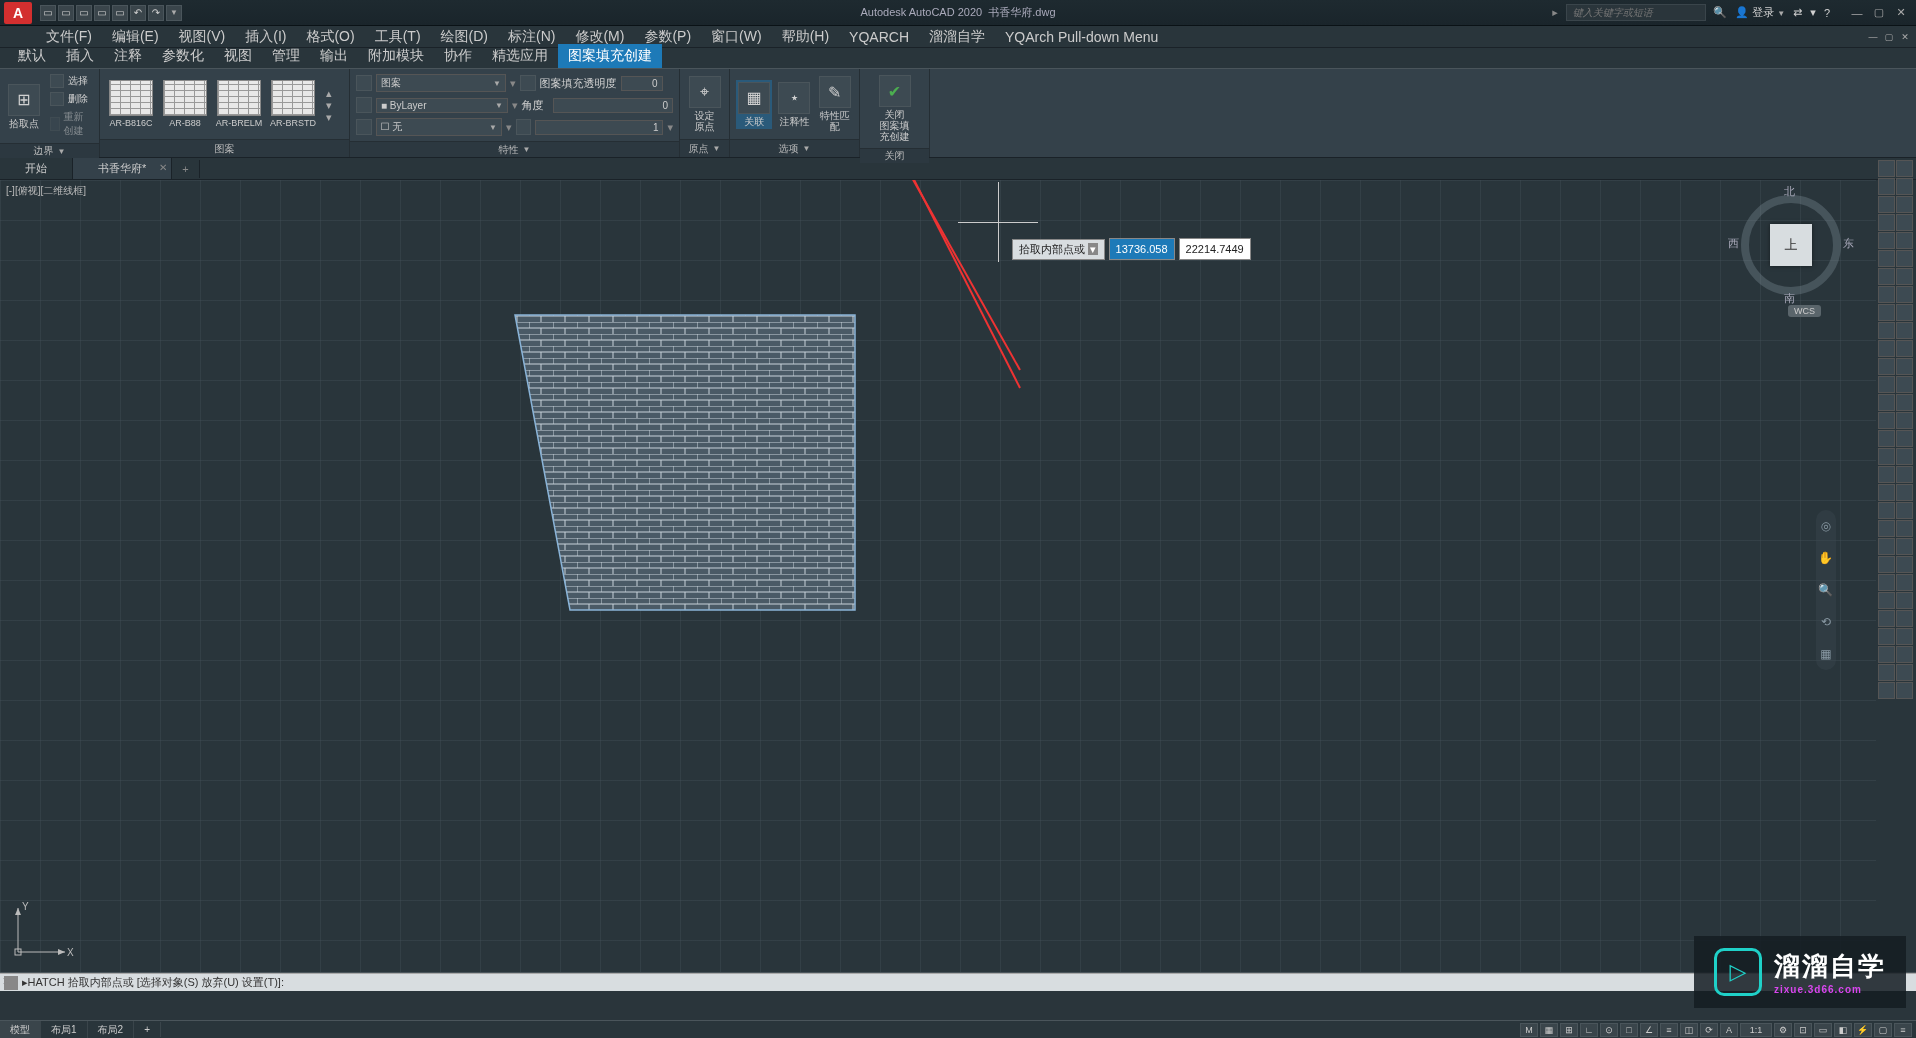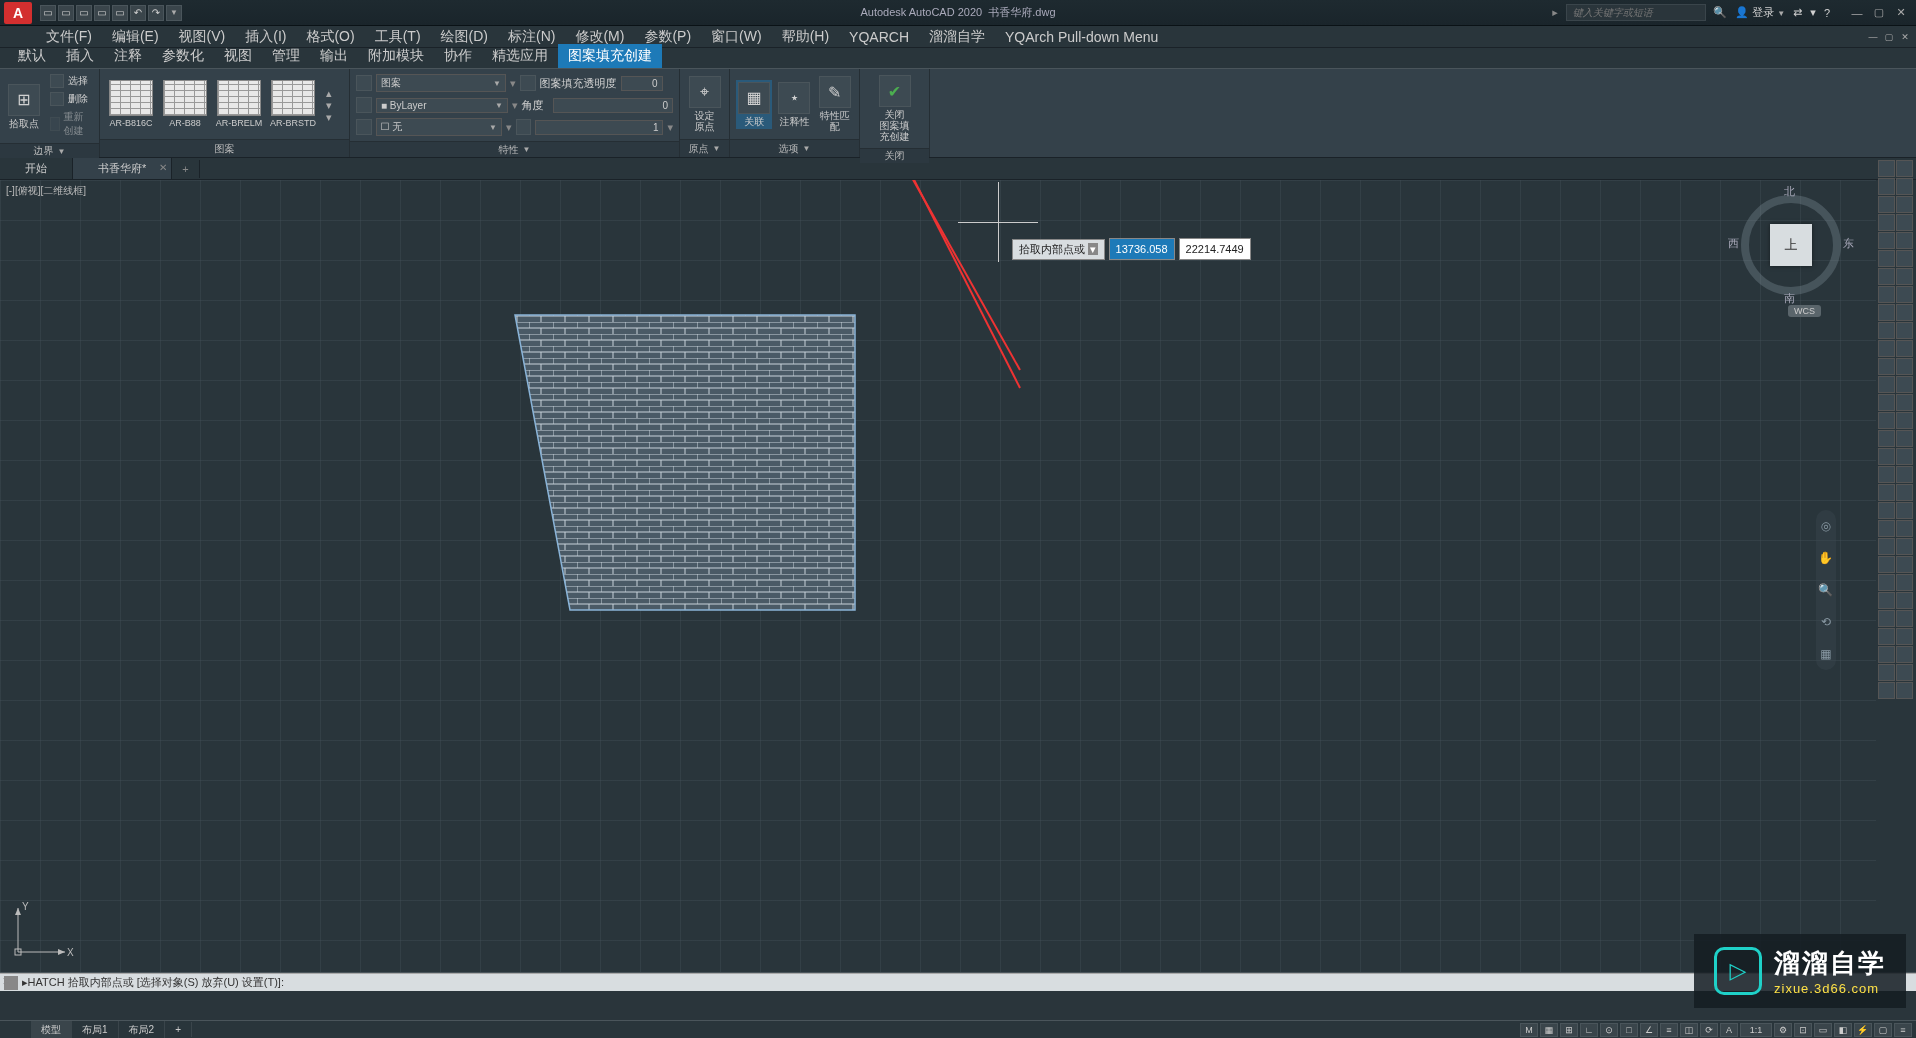--- a/index.html
+++ b/index.html
@@ -90,30 +90,30 @@
 
 .cmdarea { position:absolute; left:0; right:0; bottom:18px; height:48px; background:#2a353b; border-top:1px solid #4a555b; display:flex; flex-direction:column; font-size:11px; font-family:Consolas,monospace; }
 .cmdhist { flex:1; background:#d8dde0; color:#333; padding:2px 6px; overflow:hidden; line-height:1.3; }
 .cmdline { height:18px; background:#d8dde0; color:#333; display:flex; align-items:center; padding:0 4px; border-top:1px solid #aaa; }
 .cmdline .ci { width:14px; height:14px; background:#888; margin-right:4px; }
 .cmd-x { position:absolute; left:2px; top:2px; width:12px; height:12px; color:#888; font-size:11px; cursor:pointer; }
 
 
 .statusbar { position:absolute; left:0; right:0; bottom:0; height:18px; background:#29353b; border-top:1px solid #4a555b; display:flex; align-items:center; font-size:10px; color:#ccc; }
 .statusbar .stab { padding:2px 10px; border-right:1px solid #3a454b; cursor:pointer; }
-.statusbar .stab.active { background:#3a454b;margin-left:31px; }
+.statusbar .stab.active { background:#3a454b; }
 .statusbar .sright { margin-left:auto; display:flex; align-items:center; gap:2px; padding-right:4px; }
 .statusbar .sb { width:18px; height:14px; background:#3a454b; border:1px solid #4a555b; cursor:pointer; display:flex; align-items:center; justify-content:center; font-size:9px; }
 
 
 .watermark { position:absolute; right:10px; bottom:30px; background:rgba(20,28,34,.85); padding:12px 20px; display:flex; align-items:center; gap:12px; }
 .watermark .wicon { width:48px; height:48px; border:3px solid #1fd1c8; border-radius:10px; display:flex; align-items:center; justify-content:center; color:#1fd1c8; font-size:22px; }
 .watermark .wtxt { display:flex; flex-direction:column; }
 .watermark .wt1 { color:#fff; font-size:26px; font-weight:bold; letter-spacing:2px; }
-.watermark .wt2 { color:#fde047; font-size:13px; letter-spacing:1px; }
+.watermark .wt2 { color:#d946ef; font-size:10px; letter-spacing:1px;font-weight:bold; }
 
 .tri { font-size:8px; color:#aaa; }
 </style>
 </head>
 <body>
 
 <div class="titlebar">
   <div class="app-logo">A</div>
   <div class="qat">
     <div class="qbtn">▭</div>

